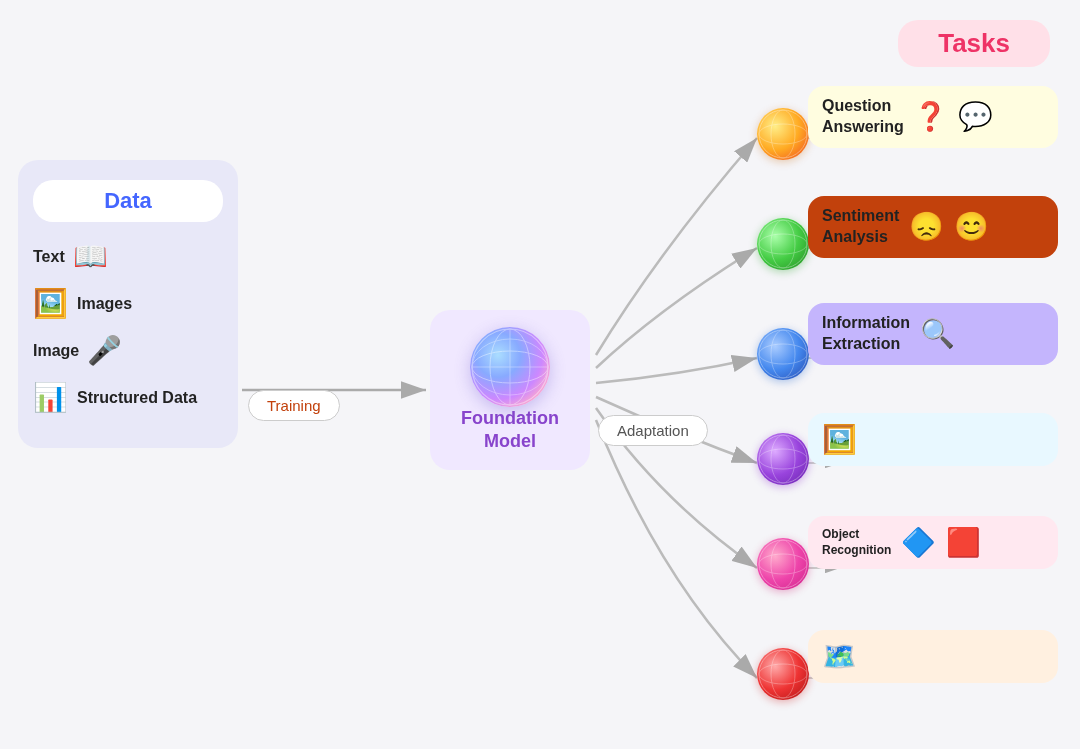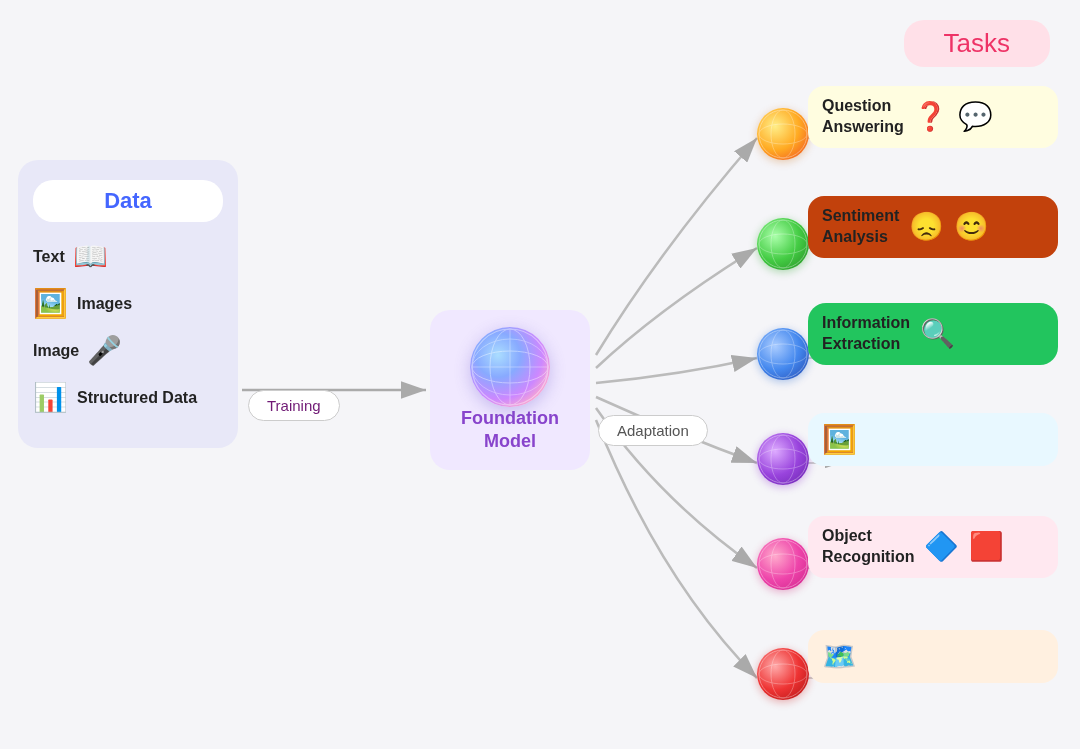--- a/index.html
+++ b/index.html
@@ -56,21 +56,21 @@
     
     .training-box {
       position: absolute;
       left: 248px;
       top: 390px;
       background: white;
       border: 1.5px solid #ccc;
       border-radius: 20px;
       padding: 6px 18px;
       font-size: 15px;
-      color: #701a75;
+      color: #c2410c;
     }
 
     
     .adaptation-box {
       position: absolute;
       left: 598px;
       top: 375px;
       background: white;
       border: 1.5px solid #ccc;
       border-radius: 20px;
@@ -108,21 +108,21 @@
       position: absolute;
       right: 30px;
       top: 20px;
       background: #ffe0e8;
       border-radius: 20px;
       padding: 8px 40px;
     }
     .tasks-title {
       color: #ee3366;
       font-size: 26px;
-      font-weight: normal;
+      font-weight: bold;
     }
 
     
     .task-card {
       position: absolute;
       right: 22px;
       border-radius: 16px;
       display: flex;
       align-items: center;
       padding: 10px 14px;
@@ -305,32 +305,32 @@
   <span style="font-size:28px;">💬</span>
 </div>
 
 <div class="task-card" style="background:#c2410c;top:196px;">
   <span style="font-size:16px;font-weight:bold;color:#222;line-height:1.3;white-space:pre-line;">Sentiment
 Analysis</span>
   <span style="font-size:28px;">😞</span>
   <span style="font-size:28px;">😊</span>
 </div>
 
-<div class="task-card" style="background:#22c55e;top:303px;border-radius:18px;">
+<div class="task-card" style="background:#c4b5fd;top:303px;">
   <span style="font-size:16px;font-weight:bold;color:#222;line-height:1.3;white-space:pre-line;">Information
 Extraction</span>
   <span style="font-size:28px;">🔍</span>
 </div>
 
 <div class="task-card" style="background:#e8f8ff;top:413px;">
   <span style="font-size:28px;">🖼️</span>
 </div>
 
 <div class="task-card" style="background:#ffe8f0;top:516px;">
-  <span style="font-size:16px;font-weight:bold;color:#222;line-height:1.3;white-space:pre-line;">Object
+  <span style="font-size:12px;font-weight:bold;color:#222;line-height:1.3;white-space:pre-line;">Object
 Recognition</span>
   <span style="font-size:28px;">🔷</span>
   <span style="font-size:28px;">🟥</span>
 </div>
 
 <div class="task-card" style="background:#fff0e0;top:630px;">
   <span style="font-size:28px;">🗺️</span>
 </div>
 
 </body></html>

